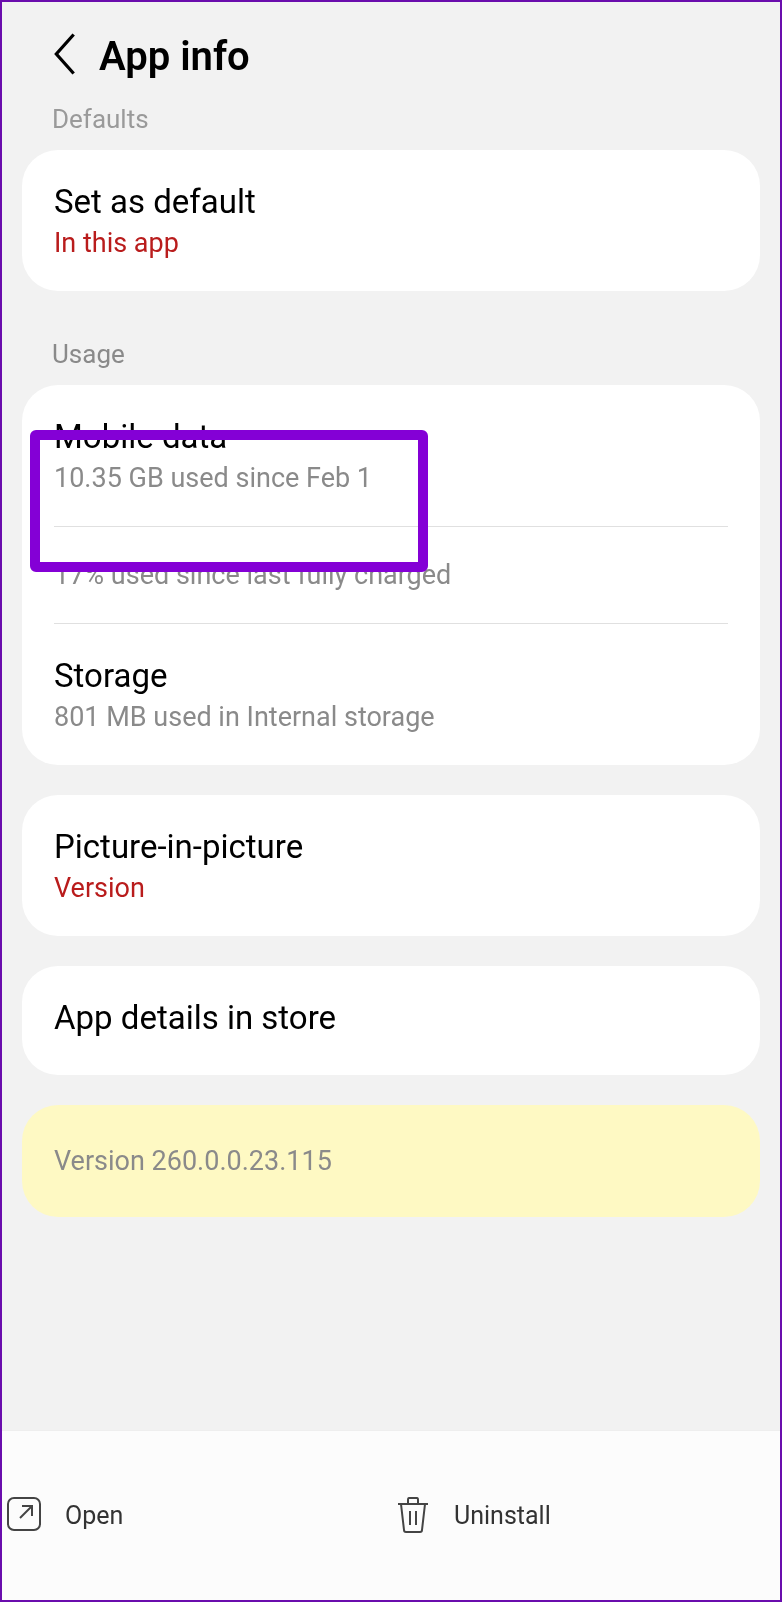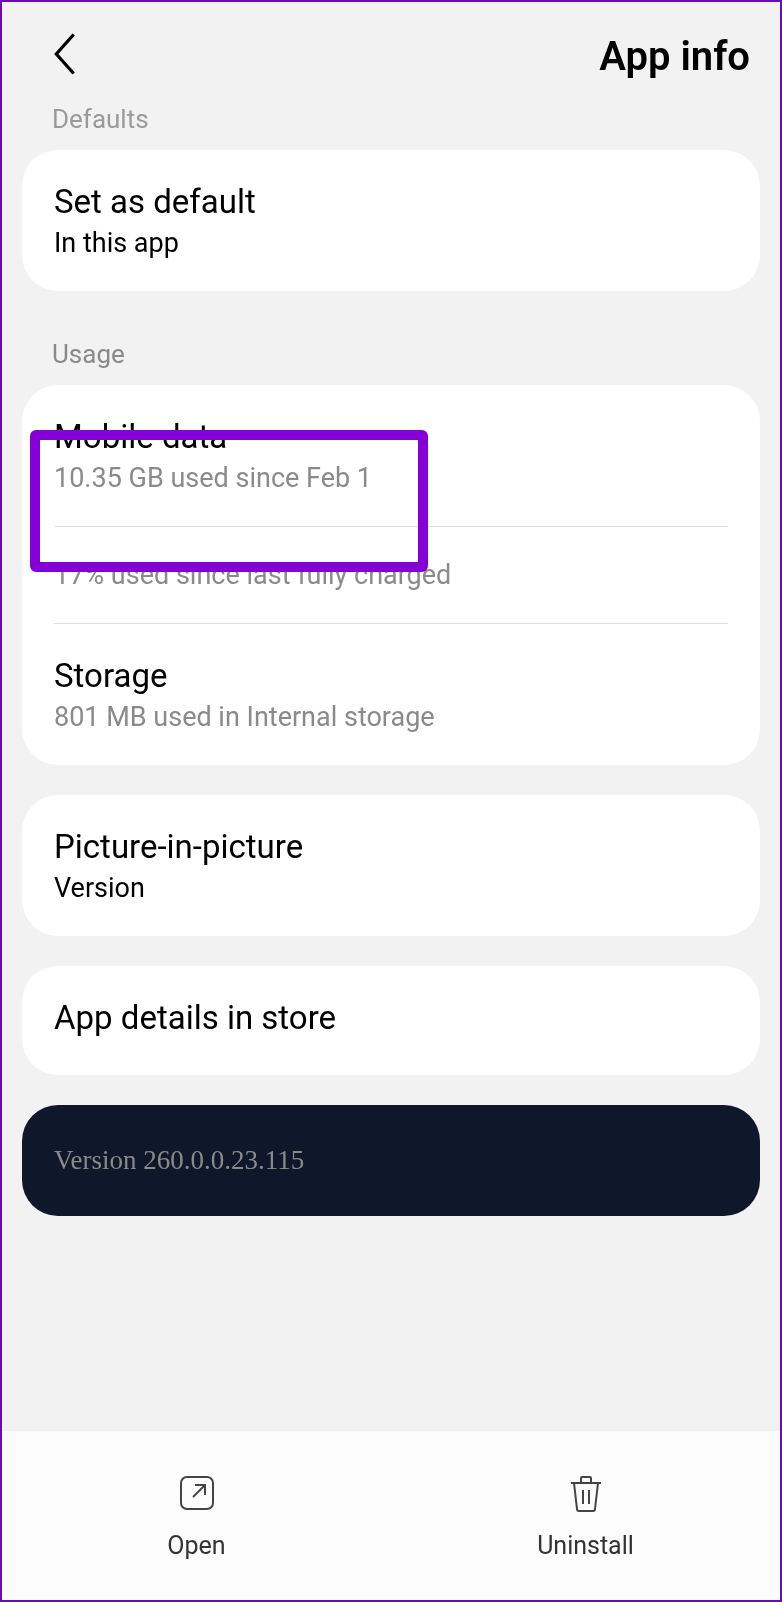--- a/index.html
+++ b/index.html
@@ -11,21 +11,20 @@
     color: #000;
     overflow: hidden;
     position: relative;
     border: 2px solid #6a0dad;
   }
   .header {
     display: flex;
     align-items: center;
     padding: 30px 30px 20px 50px;
     gap: 21px;
-    justify-content: space-between;
   }
   .back-icon svg { width: 26px; height: 44px; stroke: #000; stroke-width: 3; fill: none; }
   .page-title {
     font-size: 40px;
     font-weight: 600;
   }
   .section-label {
     font-size: 26px;
     color: #8a8a8a;
     padding: 18px 50px 12px 50px;
@@ -57,66 +56,65 @@
     font-size: 33px;
     font-weight: 400;
     color: #000;
     margin-bottom: 6px;
   }
   .row-sub {
     font-size: 27px;
     color: #8a8a8a;
   }
   .row-sub.link {
-    color: #000000;
+    color: #b91c1c;
   }
   .divider {
     height: 1px;
     background: #e0e0e0;
     margin: 0 32px;
   }
   .highlight-box {
     border: 10px solid #8400d6;
     border-radius: 6px;
     position: absolute;
     top: 428px;
     left: 28px;
     width: 398px;
     height: 142px;
     pointer-events: none;
     z-index: 10;
   }
   .version-card {
-    background: #0f172a;
+    background: #fef9c3;
     border-radius: 36px;
     margin: 0 20px 30px 20px;
     padding: 40px 32px;
-    font-family: Liberation Serif, serif;
   }
   .version-text {
     font-size: 27px;
     color: #8a8a8a;
   }
   .bottom-bar {
     position: absolute;
     bottom: 0;
     left: 0;
     right: 0;
     height: 170px;
     background: #fcfcfc;
     display: flex;
     justify-content: space-around;
     align-items: center;
     border-top: 1px solid #eee;
   }
   .bottom-btn {
     display: flex;
-    flex-direction: column;
+    flex-direction: row;
     align-items: center;
-    gap: 12px;
+    gap: 19px;
     flex: 1;
   }
   .bottom-btn svg {
     width: 44px;
     height: 44px;
     stroke: #444;
     stroke-width: 2;
     fill: none;
   }
   .bottom-label {

